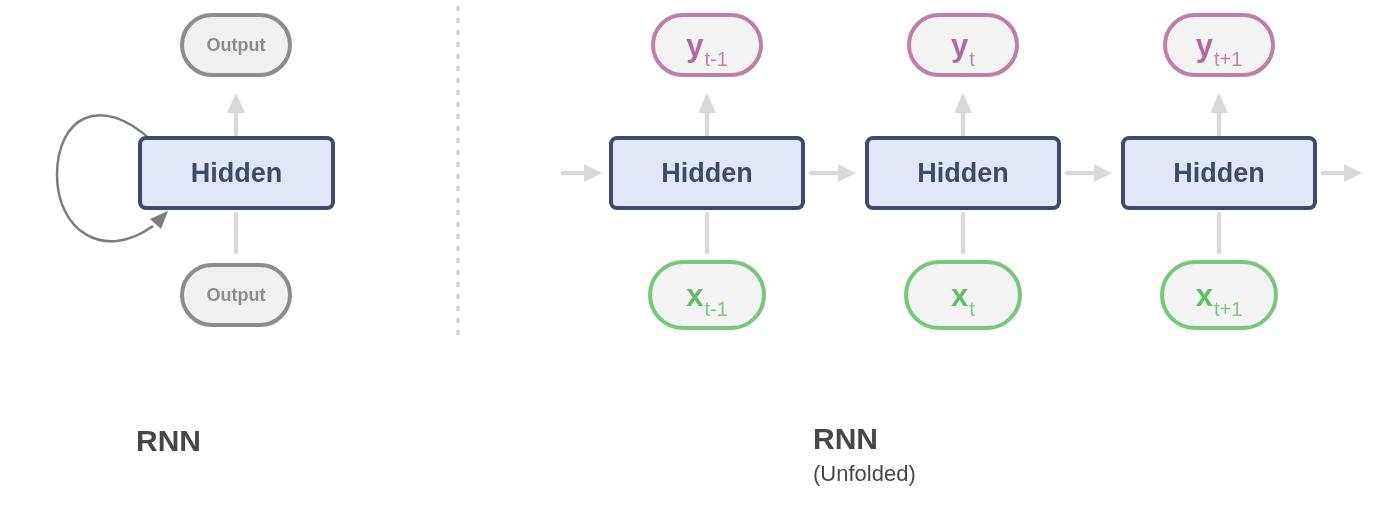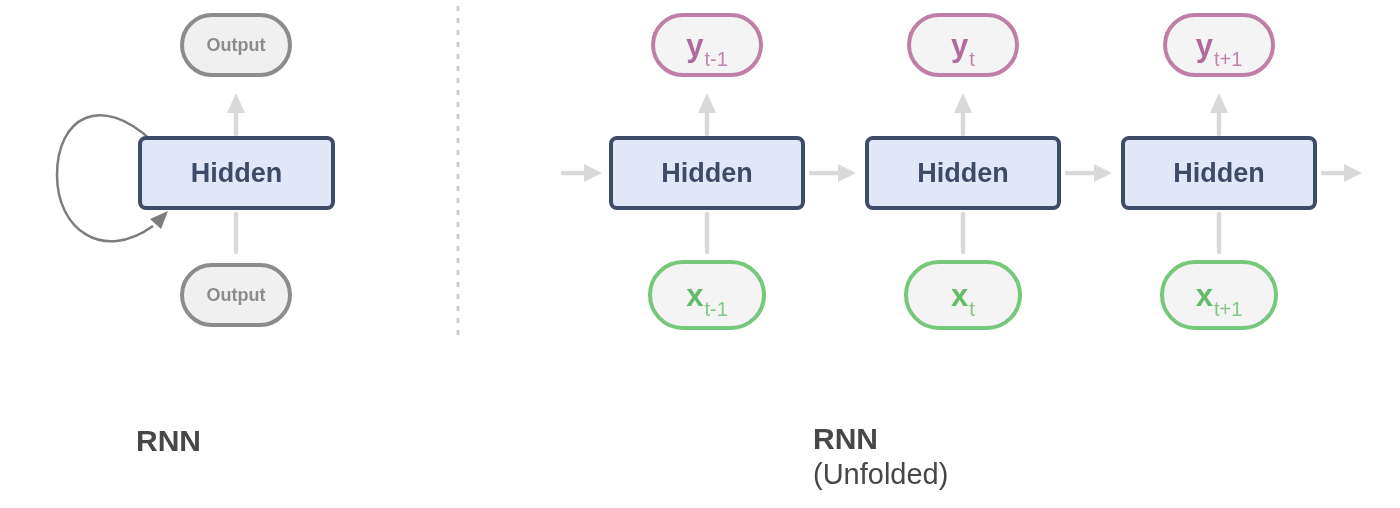--- a/index.html
+++ b/index.html
@@ -60,21 +60,21 @@
     opacity: 0.8; line-height: 1;
   }
   .caption {
     position: absolute; z-index: 2;
     text-align: left;
     color: var(--caption, #474747);
   }
   .caption-left { left: 136px; top: 424px; width: 200px; }
   .caption-right { left: 813px; top: 422px; width: 300px; }
   .caption-title { font-size: 30px; font-weight: bold; line-height: 34px; }
-  .caption-subtitle { font-size: 29px; font-weight: normal; line-height: 36px; }
+  .caption-subtitle { font-size: 22px; font-weight: normal; line-height: 36px; }
   .stem { stroke: var(--arrow, #d9d9d9); stroke-width: 4.5; stroke-linecap: round; }
   .head { fill: var(--arrow, #d9d9d9); }
   .loop-path { stroke: var(--loop, #7d7d7d); stroke-width: 2.5; fill: none; }
   .loop-head { fill: var(--loop, #7d7d7d); }
   .divider { stroke: var(--divider, #cdcdcd); stroke-width: 3; stroke-dasharray: 5 7; }
 </style>
 </head>
 <body>
 
 <div class="stage">

